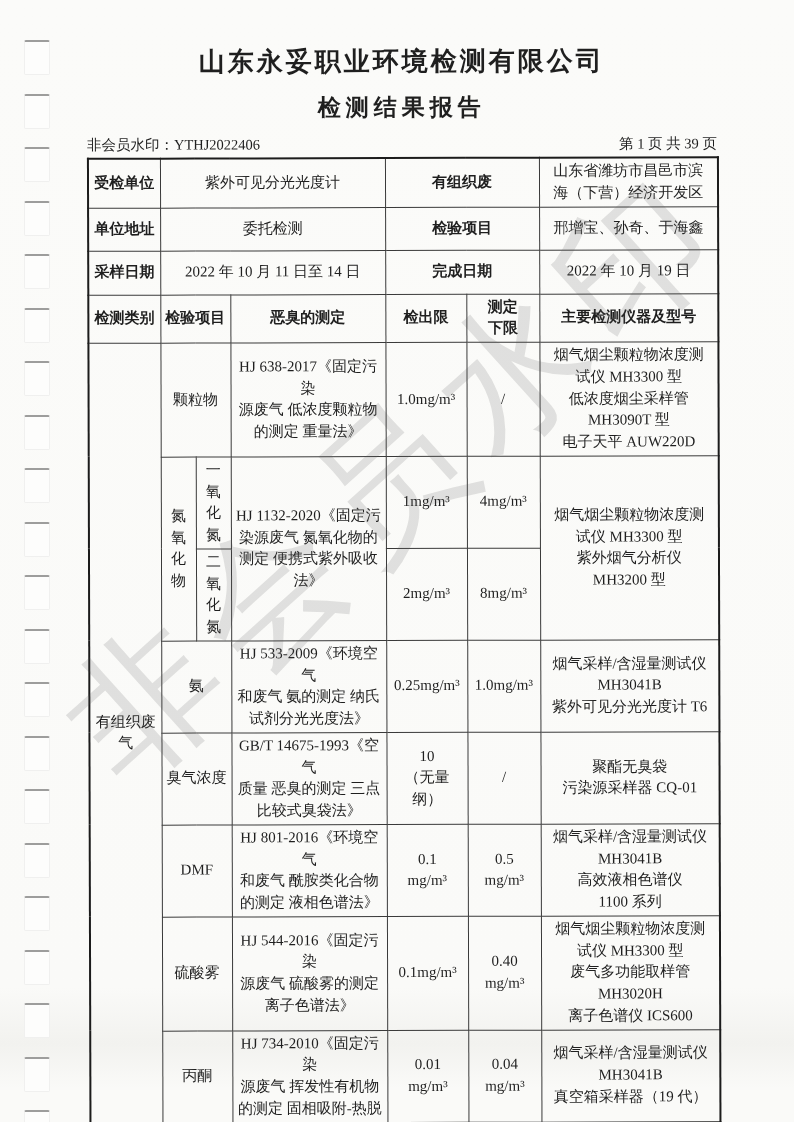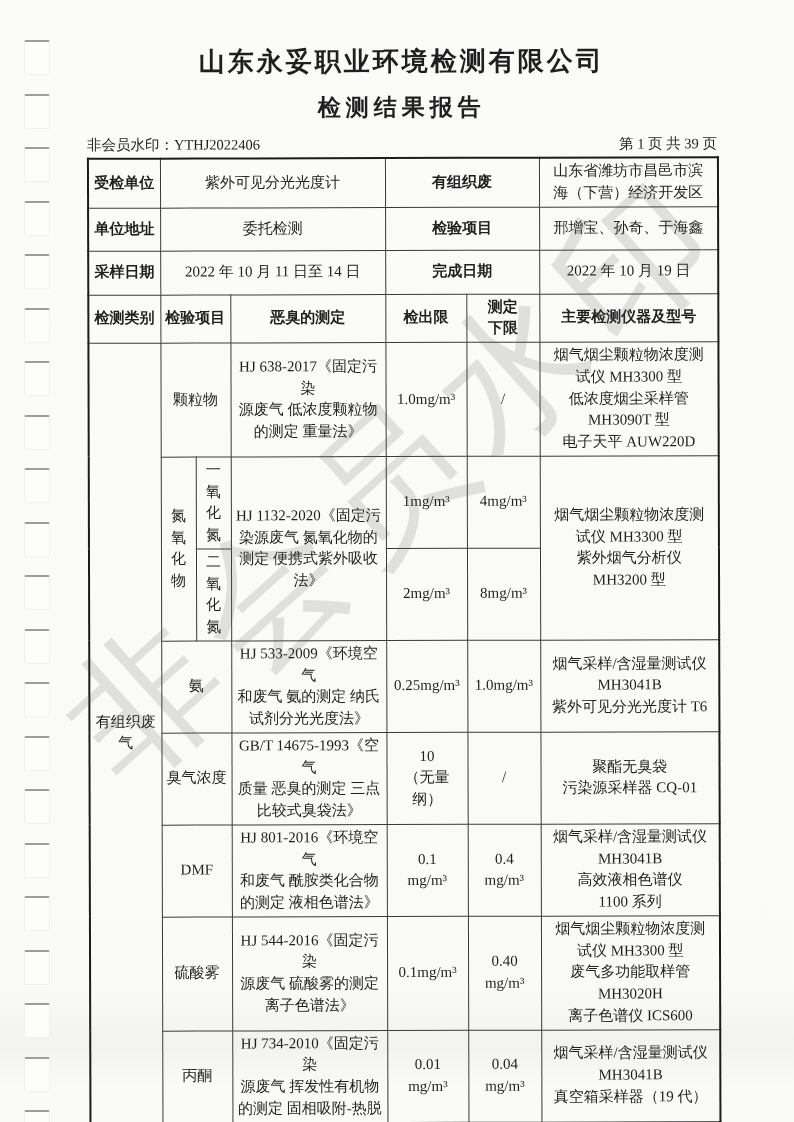--- a/index.html
+++ b/index.html
@@ -213,21 +213,21 @@
 污染源采样器 CQ-01</td>
       </tr>
 
       <tr class="r92">
         <td colspan="2">DMF</td>
         <td>HJ 801-2016《环境空气
 和废气 酰胺类化合物
 的测定 液相色谱法》</td>
         <td>0.1
 mg/m³</td>
-        <td>0.4
+        <td>0.5
 mg/m³</td>
         <td>烟气采样/含湿量测试仪
 MH3041B
 高效液相色谱仪
 1100 系列</td>
       </tr>
 
       <tr class="r108">
         <td colspan="2">硫酸雾</td>
         <td>HJ 544-2016《固定污染

